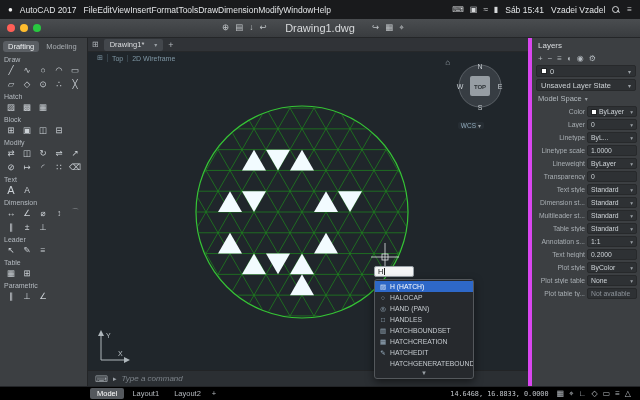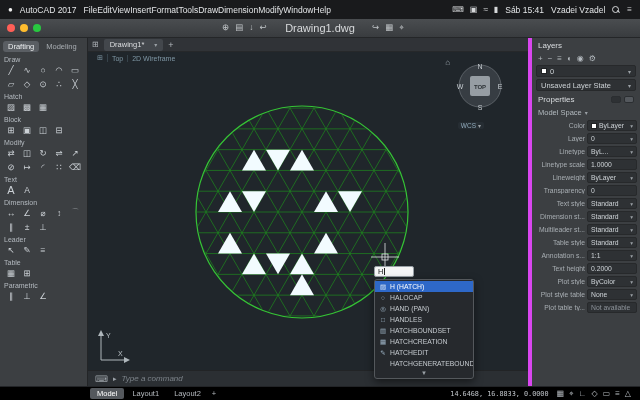--- a/index.html
+++ b/index.html
@@ -452,26 +452,20 @@
     <div class="panel-field">
       <span class="swatch" id="layer-swatch" style="background: rgb(255, 255, 255);"></span>
       <span>0</span>
       <span class="dd">▾</span>
     </div>
     <div class="panel-field">
       <span>Unsaved Layer State</span>
       <span class="dd">▾</span>
     </div>
 
-    <div class="panel-header">
-      <span>Properties</span>
-      <span class="spacer"></span>
-      <span class="micro-btn dark"></span>
-      <span class="micro-btn"></span>
-    </div>
     <div class="model-space">
       <span>Model Space</span>
       <span class="dd">▾</span>
     </div>
     <div id="prop-rows">
         <div class="prop-row">
           <span class="prop-label">Color</span>
           <span class="prop-value">
             <span class="swatch" style="background: rgb(255, 255, 255);"></span>
             <span class="prop-text">ByLayer</span>

